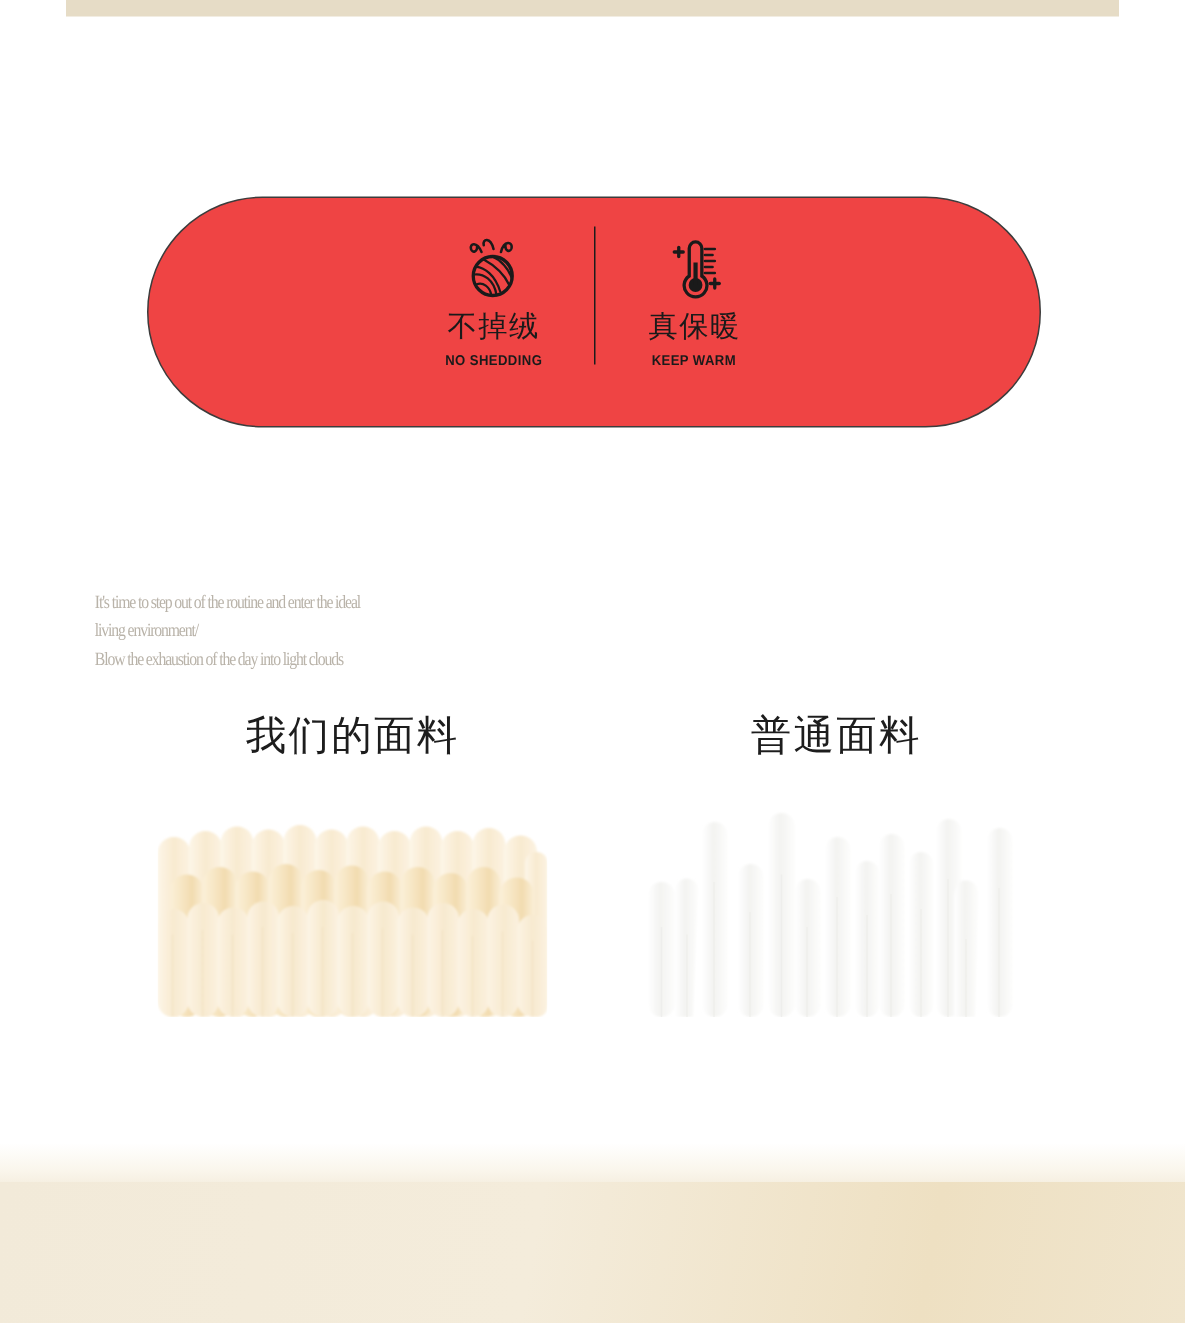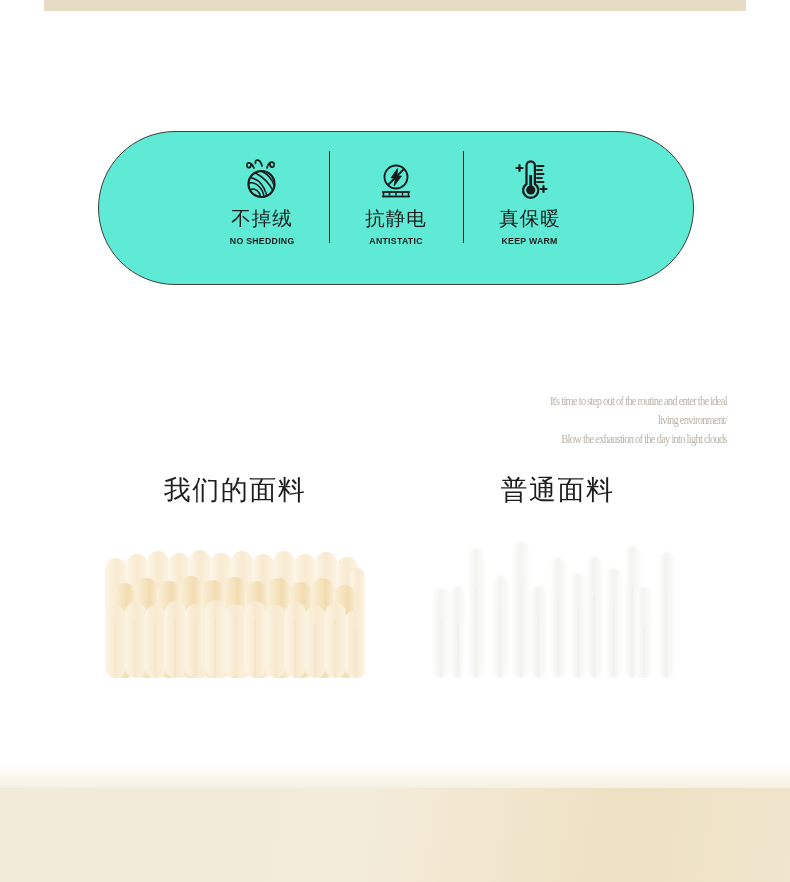--- a/index.html
+++ b/index.html
@@ -26,21 +26,21 @@
   }
 
   
   .capsule {
     position: absolute;
     left: 98px;
     top: 131px;
     width: 596px;
     height: 154px;
     box-sizing: border-box;
-    background: #5eead4;
+    background: #ef4444;
     border: 1.3px solid #3c3c3c;
     border-radius: 78px;
     display: flex;
     align-items: center;
     justify-content: center;
   }
   .feature {
     width: 134px;
     height: 118px;
     display: flex;
@@ -83,21 +83,21 @@
     white-space: nowrap;
     transform: scaleX(0.92);
   }
 
   
   .tagline {
     position: absolute;
     left: 0;
     top: 392px;
     width: 790px;
-    text-align: right;
+    text-align: left;
     font-family: "Liberation Serif", serif;
     font-size: 12.5px;
     line-height: 19px;
     color: #b9b3a9;
     letter-spacing: -0.9px;
   }
   .tagline span {
     display: block;
     transform: scaleX(0.84);
   }
@@ -173,40 +173,20 @@
           <path d="M14.8 36.5 C19 35, 23.5 38, 24.5 43.6"></path>
           <path d="M19.5 20 C25 23, 32.5 28.5, 36.5 37"></path>
           <path d="M25.5 18.2 C31 20.5, 36 26, 38.2 32.5"></path>
         </g>
       </svg>
     </div>
     <div class="feat-cn">不掉绒</div>
     <div class="feat-en">NO SHEDDING</div>
   </div>
 
-  <div class="feature">
-    <div class="feat-icon">
-      <svg width="52" height="52" viewBox="0 0 52 52">
-        <circle cx="26" cy="24" r="11.5" fill="none" stroke="#1a1a1a" stroke-width="1.8"></circle>
-        <path d="M27.5 15.5 L21 25 L25.5 25 L24 33 L31.5 23 L27 23 Z" fill="#1a1a1a" stroke="#1a1a1a" stroke-width="0.8" stroke-linejoin="round"></path>
-        <line x1="18" y1="32" x2="34" y2="16" stroke="#1a1a1a" stroke-width="1.8"></line>
-        <line x1="12" y1="39" x2="40" y2="39" stroke="#1a1a1a" stroke-width="1.8"></line>
-        <line x1="12" y1="43.5" x2="40" y2="43.5" stroke="#1a1a1a" stroke-width="1.8"></line>
-        <g stroke="#1a1a1a" stroke-width="1.5">
-          <line x1="13.5" y1="39" x2="13.5" y2="43.5"></line>
-          <line x1="19.5" y1="39.5" x2="19.5" y2="42.8"></line>
-          <line x1="26" y1="39.5" x2="26" y2="42.8"></line>
-          <line x1="32.5" y1="39.5" x2="32.5" y2="42.8"></line>
-          <line x1="38.5" y1="39" x2="38.5" y2="43.5"></line>
-        </g>
-      </svg>
-    </div>
-    <div class="feat-cn">抗静电</div>
-    <div class="feat-en">ANTISTATIC</div>
-  </div>
 
 
   <div class="feature">
     <div class="feat-icon">
       <svg width="52" height="52" viewBox="0 0 52 52">
         <path d="M22.5 12.5 a4.2 4.2 0 0 1 8.4 0 L30.9 31 a7.6 7.6 0 1 1 -8.4 0 Z" fill="none" stroke="#1a1a1a" stroke-width="2.2"></path>
         <circle cx="26.7" cy="37" r="4.6" fill="#1a1a1a"></circle>
         <rect x="25.3" y="22" width="2.8" height="15" fill="#1a1a1a"></rect>
         <g stroke="#1a1a1a" stroke-width="1.8" stroke-linecap="round">
           <line x1="33" y1="13" x2="39.5" y2="13"></line>

